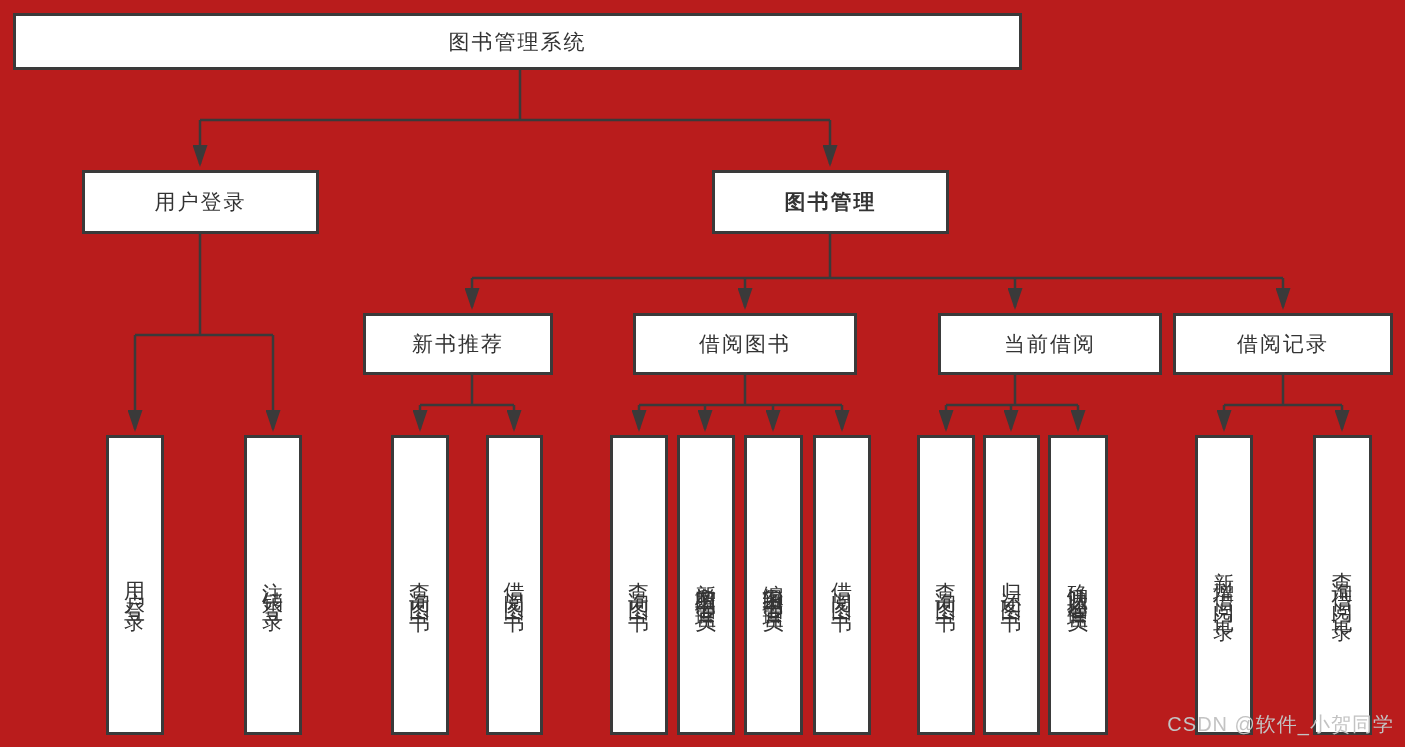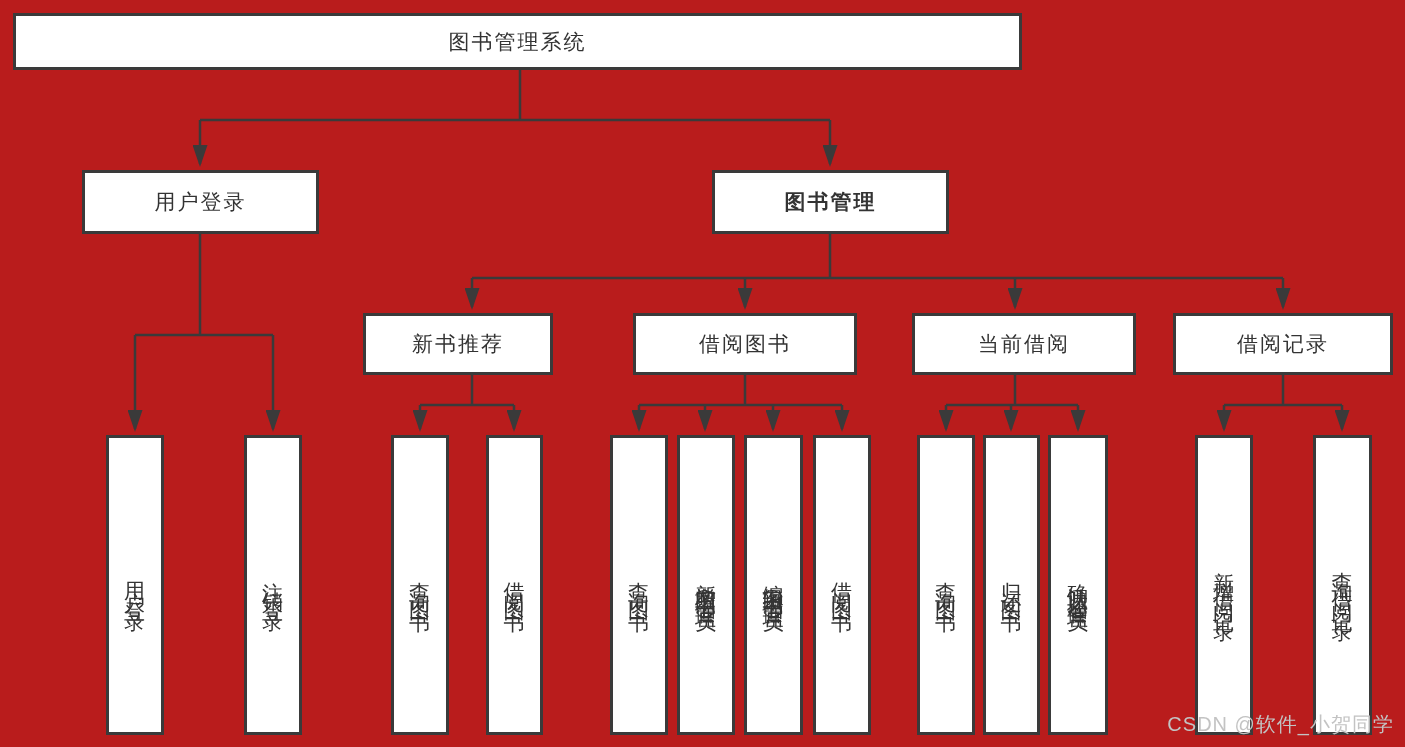--- a/index.html
+++ b/index.html
@@ -120,21 +120,21 @@
   <div class="node node-h" style="left:712px; top:170px; width:237px; height:64px;font-weight:bold;">
     <span>图书管理</span>
   </div>
 
   <div class="node node-h" style="left:363px; top:313px; width:190px; height:62px;">
     <span>新书推荐</span>
   </div>
   <div class="node node-h" style="left:633px; top:313px; width:224px; height:62px;">
     <span>借阅图书</span>
   </div>
-  <div class="node node-h" style="left:912px; top:313px; width:224px; height:62px;">
+  <div class="node node-h" style="left:938px; top:313px; width:224px; height:62px;">
     <span>当前借阅</span>
   </div>
   <div class="node node-h" style="left:1173px; top:313px; width:220px; height:62px;justify-content:center;">
     <span>借阅记录</span>
   </div>
 
   <div class="node node-v" style="left:106px; top:435px; width:58px; height:300px;">
     <span>用户登录</span>
   </div>
   <div class="node node-v" style="left:244px; top:435px; width:58px; height:300px;">

